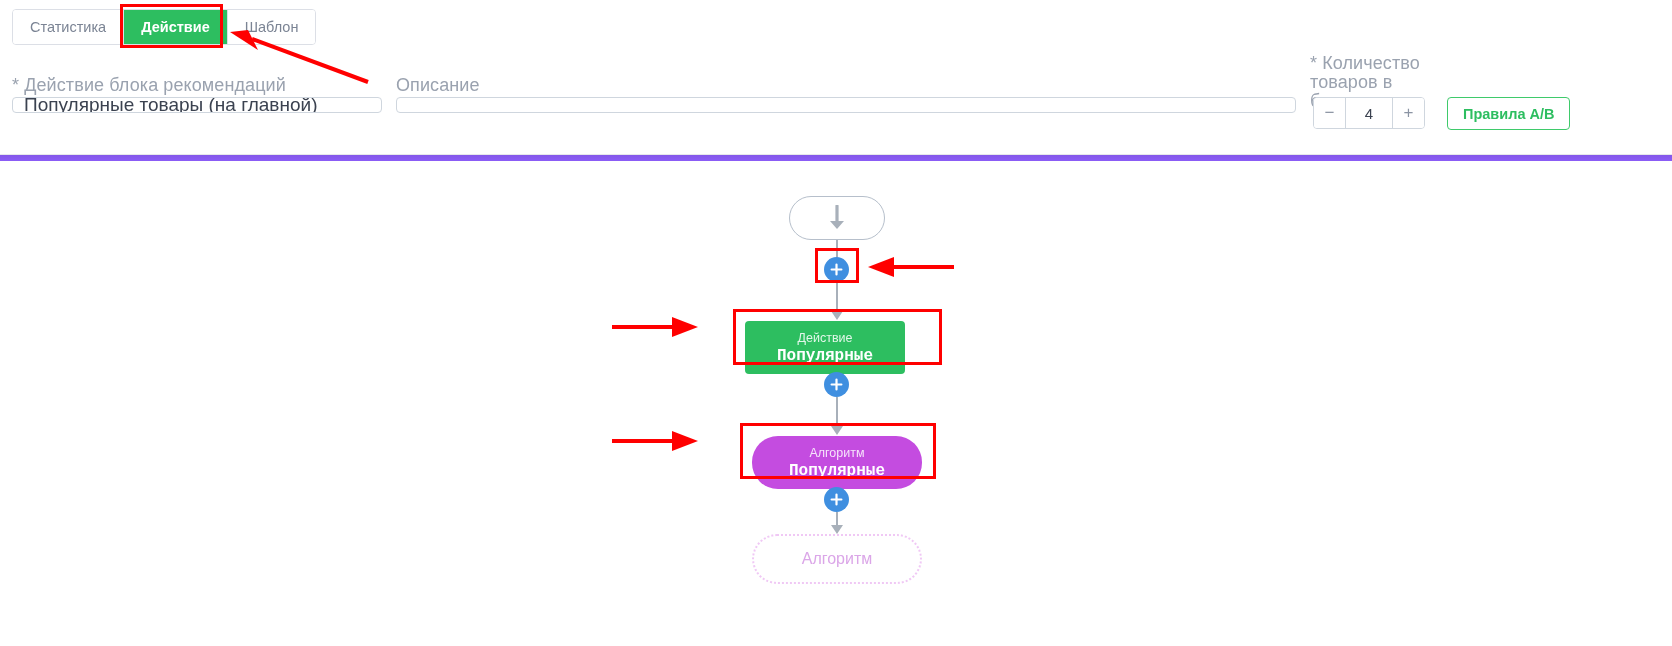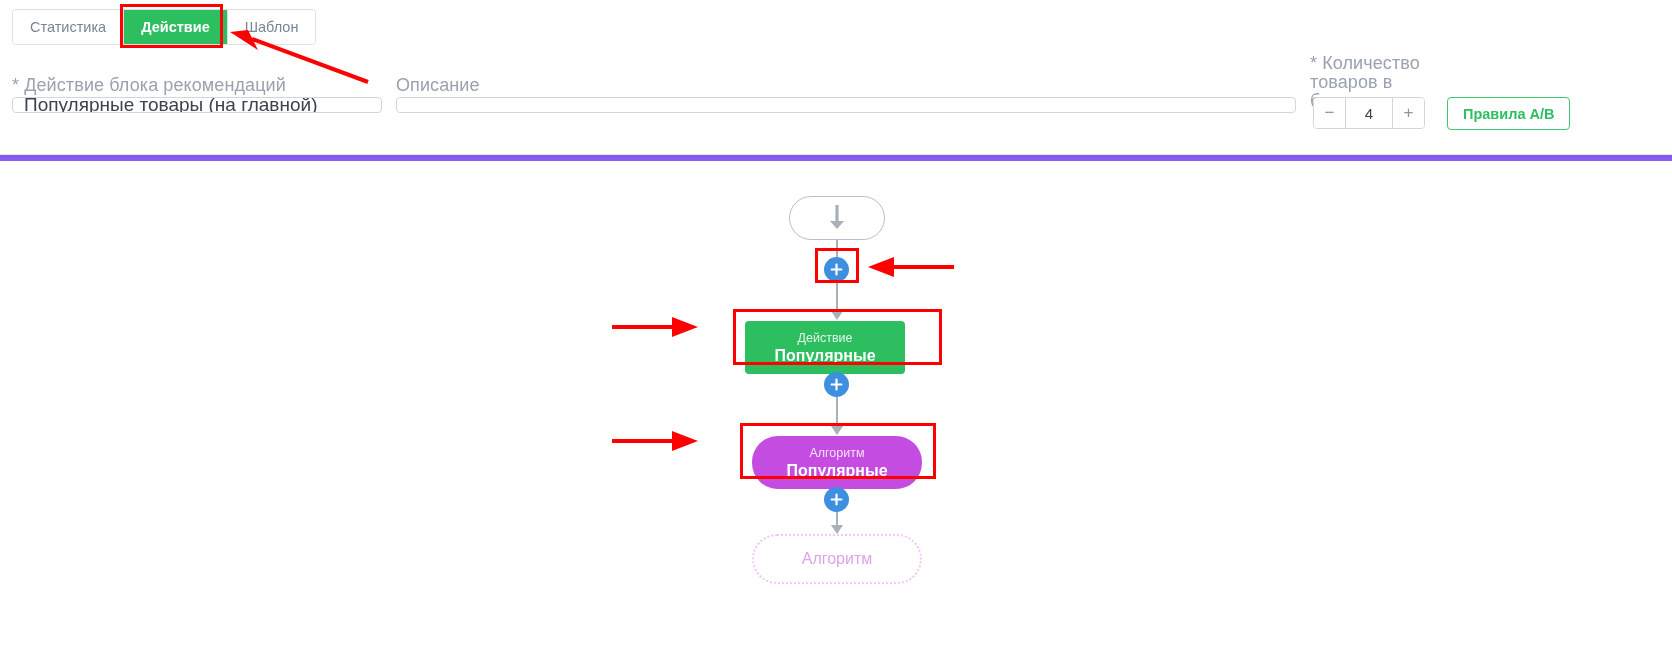--- a/index.html
+++ b/index.html
@@ -128,21 +128,21 @@
   .plus-btn svg{ display:block; }
 
   
   .action-node {
     left:745px; top:160px; width:160px; height:53px;
     background:#2dbe60; border-radius:4px;
     display:flex; flex-direction:column; align-items:center; justify-content:center;
     color:#fff;
   }
   .node-kind { font-size:12.5px; color:#e2f7e9; line-height:16px; }
-  .node-title { font-size:16px; font-weight:700; color:#ffffff; line-height:20px; }
+  .node-title { font-size:16px; font-weight:700; color:#ffffff; line-height:20px;font-family:Liberation Mono, monospace; }
 
   
   .algo-node {
     left:752px; top:275px; width:170px; height:53px;
     background:#c44ce0; border-radius:26px;
     display:flex; flex-direction:column; align-items:center; justify-content:center;
   }
   .algo-node .node-kind { color:#f6e3fb; }
 
   

